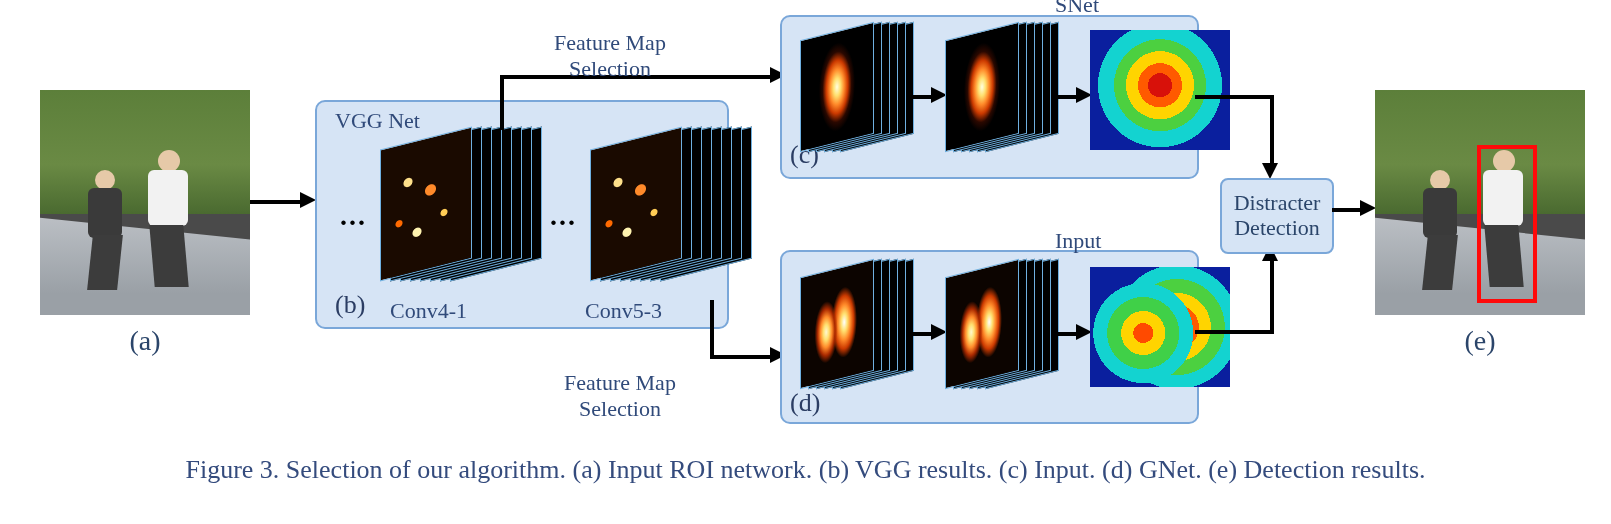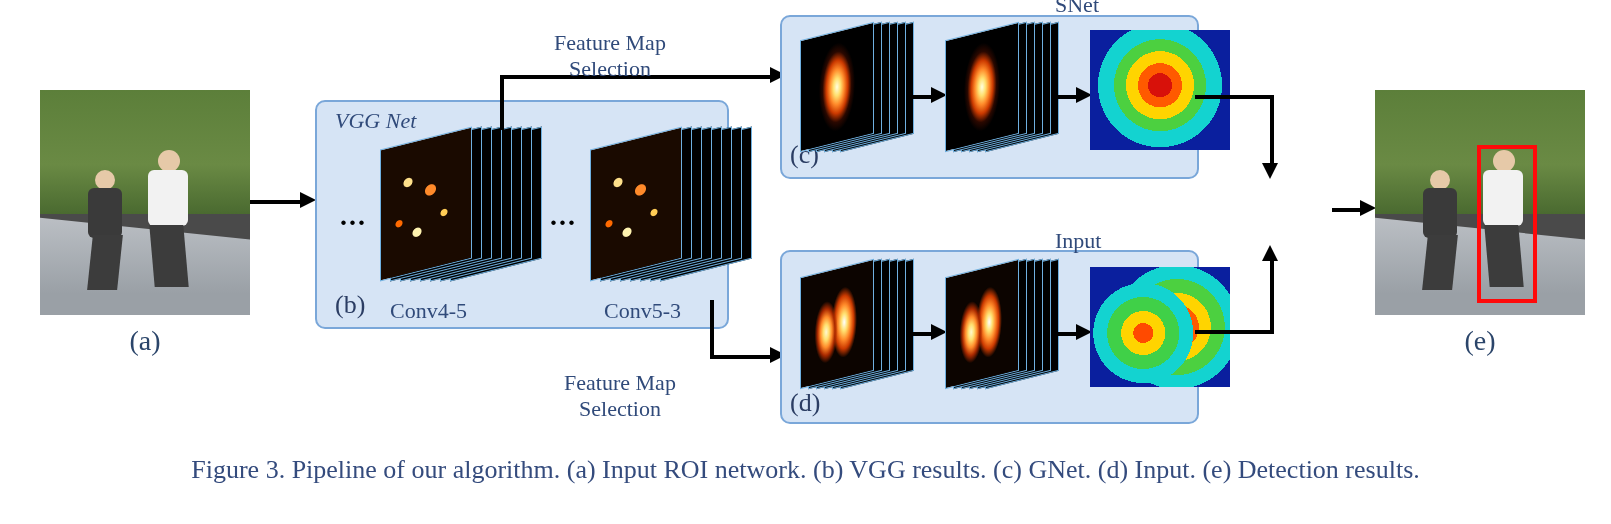--- a/index.html
+++ b/index.html
@@ -215,53 +215,53 @@
     <div class="head" style="left:118px; top:60px; width:22px; height:22px;"></div>
     <div class="silhouette torso-white" style="left:108px; top:80px; width:40px; height:56px;"></div>
     <div class="legs" style="left:112px; top:135px; width:34px; height:62px; transform:skewX(5deg);"></div>
   </div>
   <div class="under-label" style="left:40px; top:325px; width:210px;">(a)</div>
 
   <div class="arrow-h" style="left:250px; top:200px; width:50px;"></div>
   <div class="arrow-head-right" style="left:300px; top:192px;"></div>
 
   <div class="panel" style="left:315px; top:100px; width:410px; height:225px;"></div>
-  <div class="label" style="left:335px; top:108px;font-style:italic;">VGG Net</div>
+  <div class="label" style="left:335px; top:108px;">VGG Net</div>
   <div class="panel-letter" style="left:335px; top:290px;">(b)</div>
   <div class="dots" style="left:340px; top:200px;">...</div>
 
   <div class="stack" style="left:380px; top:128px; width:140px; height:160px;">
     <div class="card" style="left:70px; top:10px; width:90px; height:130px;"></div>
     <div class="card" style="left:60px; top:10px; width:90px; height:130px;"></div>
     <div class="card" style="left:50px; top:10px; width:90px; height:130px;"></div>
     <div class="card" style="left:40px; top:10px; width:90px; height:130px;"></div>
     <div class="card" style="left:30px; top:10px; width:90px; height:130px;"></div>
     <div class="card" style="left:20px; top:10px; width:90px; height:130px;"></div>
     <div class="card" style="left:10px; top:10px; width:90px; height:130px;"></div>
     <div class="face" style="left:0px; top:10px; width:90px; height:130px;">
         <div class="hot-scatter"></div>
       </div>
   </div>
-  <div class="label" style="left:390px; top:298px;">Conv4-5</div>
+  <div class="label" style="left:390px; top:298px;">Conv4-1</div>
 
   <div class="dots" style="left:550px; top:200px;">...</div>
 
   <div class="stack" style="left:590px; top:128px; width:140px; height:160px;">
     <div class="card" style="left:70px; top:10px; width:90px; height:130px;"></div>
     <div class="card" style="left:60px; top:10px; width:90px; height:130px;"></div>
     <div class="card" style="left:50px; top:10px; width:90px; height:130px;"></div>
     <div class="card" style="left:40px; top:10px; width:90px; height:130px;"></div>
     <div class="card" style="left:30px; top:10px; width:90px; height:130px;"></div>
     <div class="card" style="left:20px; top:10px; width:90px; height:130px;"></div>
     <div class="card" style="left:10px; top:10px; width:90px; height:130px;"></div>
     <div class="face" style="left:0px; top:10px; width:90px; height:130px;">
         <div class="hot-scatter"></div>
       </div>
   </div>
-  <div class="label" style="left:585px; top:298px;margin-left:19px;">Conv5-3</div>
+  <div class="label" style="left:585px; top:298px;">Conv5-3</div>
 
   <div class="vline" style="left:500px; top:75px; height:55px;"></div>
   <div class="arrow-h" style="left:500px; top:75px; width:270px;"></div>
   <div class="arrow-head-right" style="left:770px; top:67px;"></div>
   <div class="label" style="left:530px; top:30px; white-space:pre; text-align:center; width:160px;">Feature Map
 Selection</div>
 
   <div class="vline" style="left:710px; top:300px; height:55px;"></div>
   <div class="arrow-h" style="left:710px; top:355px; width:60px;"></div>
   <div class="arrow-head-right" style="left:770px; top:347px;"></div>
@@ -333,40 +333,42 @@
     </div>
 
   <div class="arrow-h" style="left:1195px; top:95px; width:75px;"></div>
   <div class="vline" style="left:1270px; top:95px; height:70px;"></div>
   <div class="arrow-head-down" style="left:1262px; top:163px;"></div>
 
   <div class="arrow-h" style="left:1195px; top:330px; width:75px;"></div>
   <div class="vline" style="left:1270px; top:260px; height:74px;"></div>
   <div class="arrow-head-up" style="left:1262px; top:245px;"></div>
 
+  <div class="distracter" style="left:1220px; top:178px; width:110px; height:62px; white-space:pre;">Distracter
+Detection</div>
 
   <div class="arrow-h" style="left:1332px; top:208px; width:28px;"></div>
   <div class="arrow-head-right" style="left:1360px; top:200px;"></div>
 
   <div class="photo" style="left:1375px; top:90px; width:210px; height:225px;">
     <div class="grass"></div>
     <div class="path"></div>
     <div class="head" style="left:55px; top:80px; width:20px; height:20px;"></div>
     <div class="silhouette torso-dark" style="left:48px; top:98px; width:34px; height:50px;"></div>
     <div class="legs" style="left:50px; top:145px; width:30px; height:55px; transform:skewX(-6deg);"></div>
     <div class="head" style="left:118px; top:60px; width:22px; height:22px;"></div>
     <div class="silhouette torso-white" style="left:108px; top:80px; width:40px; height:56px;"></div>
     <div class="legs" style="left:112px; top:135px; width:34px; height:62px; transform:skewX(5deg);"></div>
     <div class="bbox" style="left:102px; top:55px; width:52px; height:150px;"></div>
   </div>
   <div class="under-label" style="left:1375px; top:325px; width:210px;">(e)</div>
 
   <div class="caption" style="top:455px;">
     <span>Figure 3.</span>
-    <span>Pipeline of our algorithm.</span>
+    <span>Selection of our algorithm.</span>
     <span>(a) Input ROI network.</span>
     <span>(b) VGG results.</span>
-    <span>(c) GNet.</span>
-    <span>(d) Input.</span>
+    <span>(c) Input.</span>
+    <span>(d) GNet.</span>
     <span>(e) Detection results.</span>
   </div>
 
 </div>
 
 </body></html>

